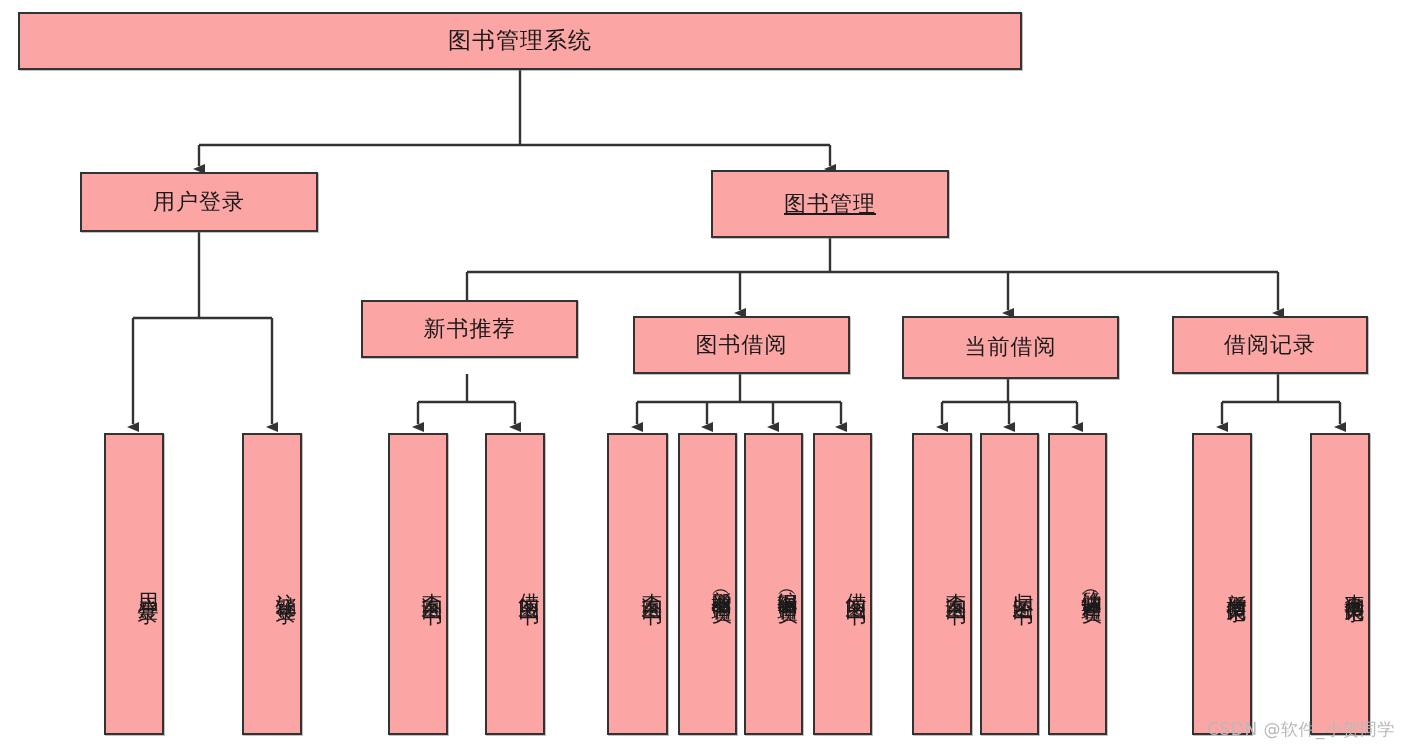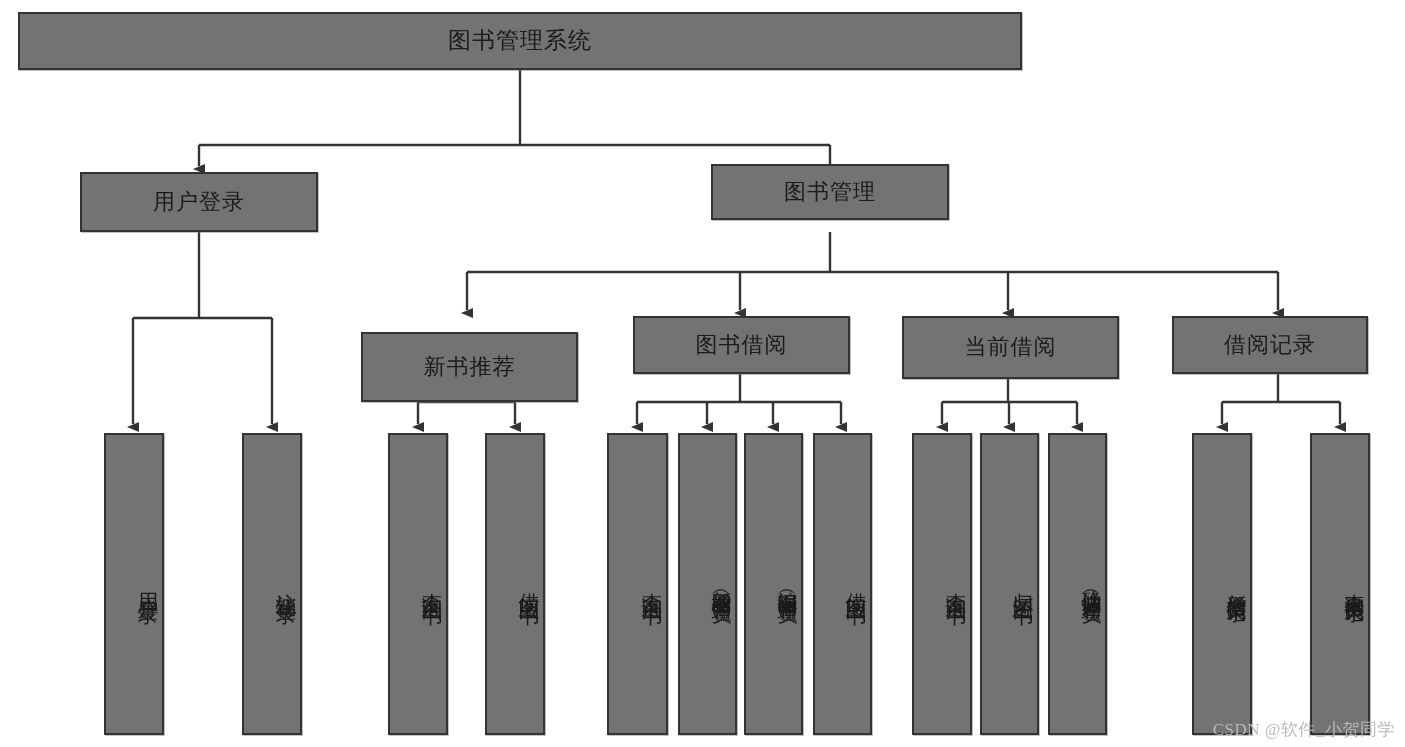--- a/index.html
+++ b/index.html
@@ -23,21 +23,21 @@
     left: 0;
     top: 0;
     width: 1405px;
     height: 747px;
     pointer-events: none;
   }
   .node {
     position: absolute;
     box-sizing: border-box;
     border: 2px solid #333333;
-    background: #737373;
+    background: #fca5a5;
     display: flex;
     align-items: center;
     justify-content: center;
     color: #1a1a1a;
     box-shadow: 1px 1px 0 rgba(120,120,120,0.45);
   }
   .node.horizontal {
     font-size: 22px;
     line-height: 1.2;
     letter-spacing: 1px;
@@ -63,21 +63,20 @@
   }
   #watermark {
     position: absolute;
     right: 10px;
     bottom: 6px;
     font-size: 17px;
     color: #b9b9b9;
     letter-spacing: 0.5px;
     white-space: nowrap;
     user-select: none;
-    font-family: Liberation Serif, serif;
   }
 </style>
 </head>
 <body>
 
 <div id="diagram-root">
 
   <svg id="edge-layer" viewBox="0 0 1405 747" width="1405" height="747" xmlns="http://www.w3.org/2000/svg">
     <defs>
       <marker id="arrow" markerWidth="10" markerHeight="12" refX="2" refY="6" orient="auto" markerUnits="userSpaceOnUse">
@@ -128,25 +127,25 @@
     </g>
   </svg>
 
   <div class="node horizontal root" style="left:18px; top:12px; width:1004px; height:58px;">
     <span>图书管理系统</span>
   </div>
 
   <div class="node horizontal" style="left:80px; top:172px; width:238px; height:60px;">
     <span>用户登录</span>
   </div>
-  <div class="node horizontal" style="left:711px; top:164px; width:238px; height:56px;">
+  <div class="node horizontal" style="left:711px; top:170px; width:238px; height:68px;text-decoration:underline;">
     <span>图书管理</span>
   </div>
 
-  <div class="node horizontal" style="left:361px; top:332px; width:217px; height:70px;">
+  <div class="node horizontal" style="left:361px; top:300px; width:217px; height:58px;">
     <span>新书推荐</span>
   </div>
   <div class="node horizontal" style="left:633px; top:316px; width:217px; height:58px;">
     <span>图书借阅</span>
   </div>
   <div class="node horizontal" style="left:902px; top:316px; width:217px; height:63px;">
     <span>当前借阅</span>
   </div>
   <div class="node horizontal" style="left:1172px; top:316px; width:196px; height:58px;">
     <span>借阅记录</span>

